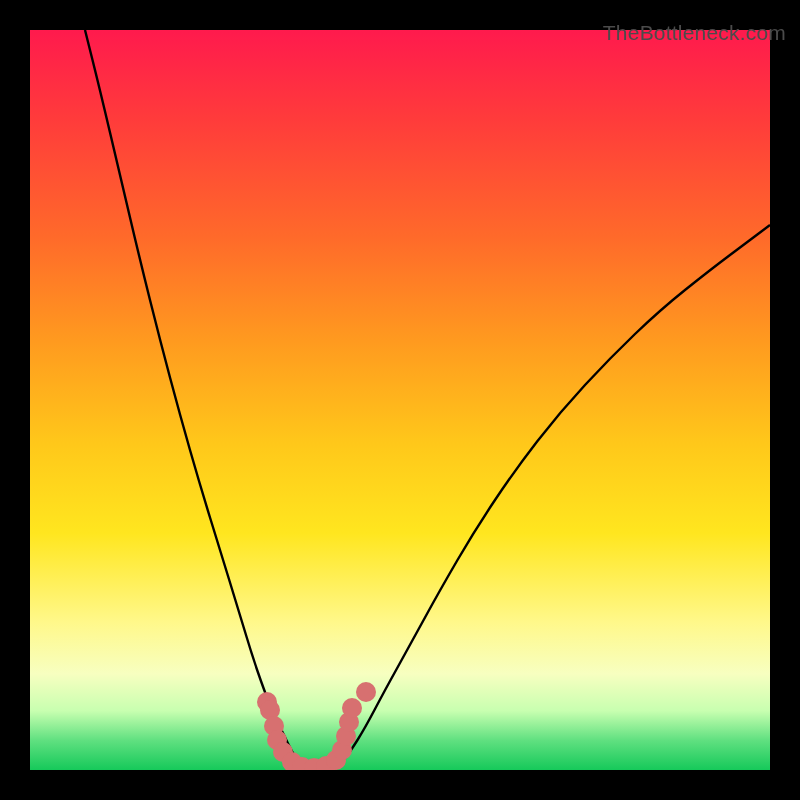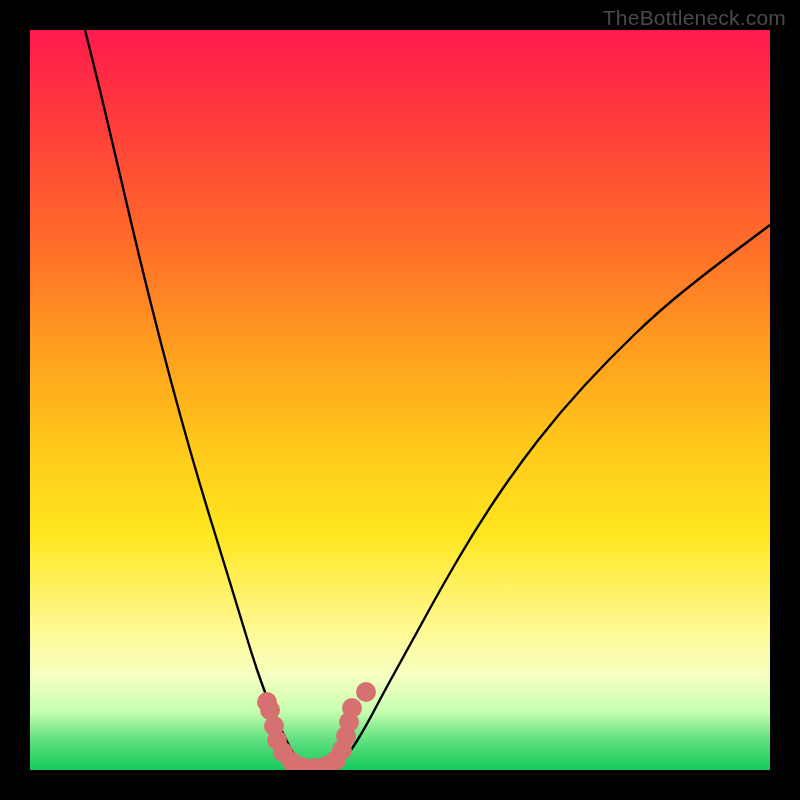--- a/index.html
+++ b/index.html
@@ -34,21 +34,21 @@
       #ffe61f 68%,
       #fff88a 80%,
       #f7ffc0 87%,
       #c8ffb0 92%,
       #60e080 96%,
       #16c95a 100%
     );
   }
   .watermark {
     position: absolute;
-    top: 6px;
+    top: 21px;
     right: 14px;
     color: #4b4b4b;
     font-size: 21px;
     font-weight: 500;
     letter-spacing: 0.2px;
     z-index: 5;
   }
   svg.overlay {
     position: absolute;
     left: 0;

